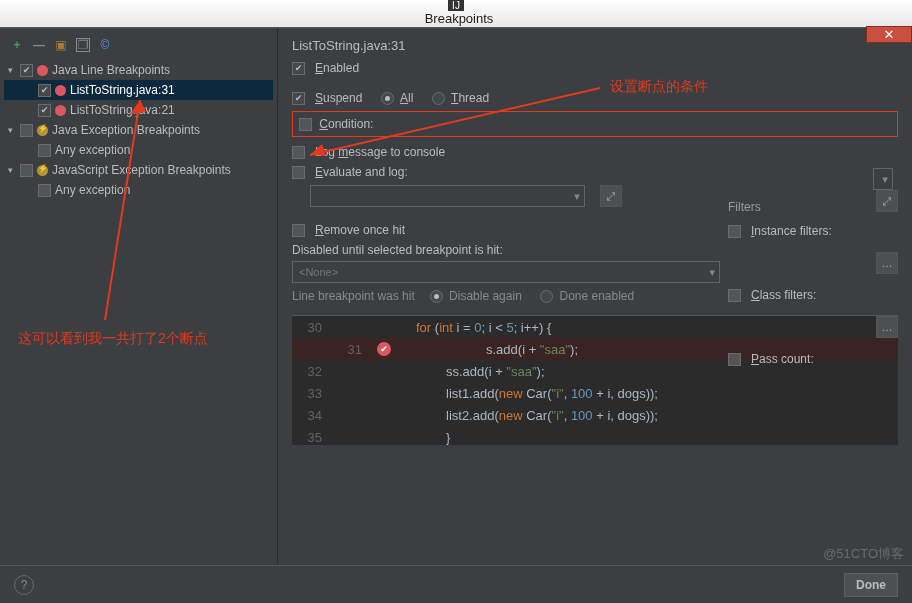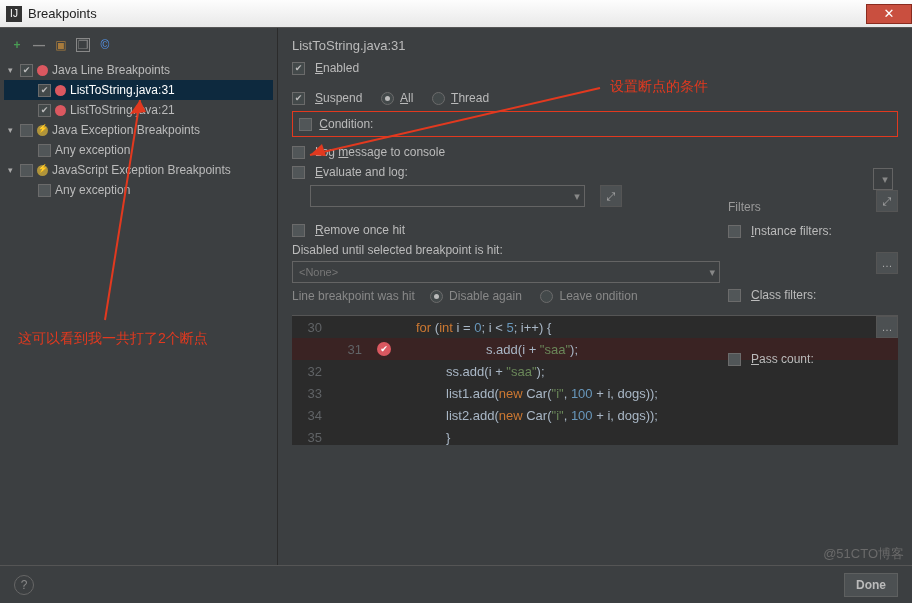--- a/index.html
+++ b/index.html
@@ -1,17 +1,17 @@
 <!DOCTYPE html>
 <html><head>
 <meta charset="utf-8">
 <style>
 * { box-sizing: border-box; margin: 0; padding: 0; font-family: "Segoe UI", Tahoma, sans-serif; }
 body { background: #3c3f41; color: #bbbbbb; font-size: 12px; width: 912px; height: 603px; overflow: hidden; position: relative; }
-.titlebar { height: 28px; background: linear-gradient(#fdfdfd,#e8e8e8); border-bottom: 1px solid #555; display: flex; align-items: center; padding-left: 6px; }
+.titlebar { height: 28px; background: linear-gradient(#fdfdfd,#e8e8e8); border-bottom: 1px solid #555; display: flex; align-items: center; padding-left: 6px; flex-direction: column; }
 .titlebar .tb-icon { width: 16px; height: 16px; background: #333; color: #fff; font-size: 10px; display: flex; align-items: center; justify-content: center; margin-right: 6px; }
 .titlebar .tb-title { color: #222; font-size: 13px; }
 .titlebar .tb-close { margin-left: auto; width: 46px; height: 20px; background: #c94f3f; color: #fff; display: flex; align-items: center; justify-content: center; border: 1px solid #8a2b1f; font-size: 13px;}
 .main { display: flex; height: 537px; }
 .sidebar { width: 278px; background: #3c3f41; border-right: 1px solid #2b2b2b; padding-top: 6px; }
 .toolbar { display: flex; gap: 8px; padding: 4px 10px 8px 10px; align-items: center; }
 .toolbar span { width: 14px; height: 14px; display: inline-flex; align-items: center; justify-content: center; font-size: 12px; cursor: pointer;}
 .ico-plus { color: #499c54; font-weight: bold; }
 .ico-minus { color: #888; font-weight: bold; }
 .ico-folder { color: #a87b3c; }
@@ -154,21 +154,21 @@
       </div>
     <div>Disabled until selected breakpoint is hit:</div>
     <div class="row" style="margin-top:4px;width:428px">
         <span class="drop" style="flex:1">&lt;None&gt;</span>
       </div>
     <div class="row" style="color:#888">
       <span>Line breakpoint was hit</span>&nbsp;
       <span class="radio on"></span>
       <span>Disable again</span>&nbsp;&nbsp;
       <span class="radio"></span>
-      <span>Leave ondition</span>
+      <span>Done enabled</span>
     </div>
 
     <div class="filters-col">
       <div class="filt-title">Filters</div>
       <div class="row">
           <span class="chk dis"></span>
           <span><span class="u">I</span>nstance filters:</span>
         </div>
       <div class="row" style="justify-content:flex-end">
           <span class="btn-ico">…</span>

